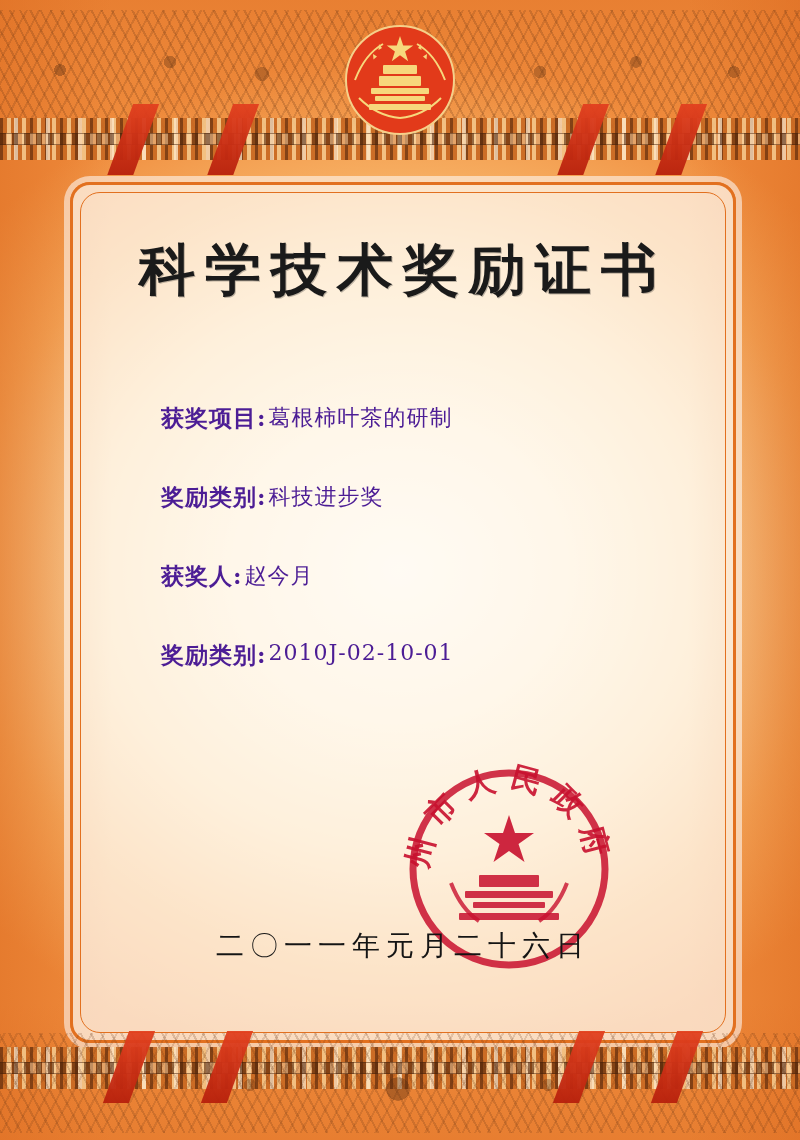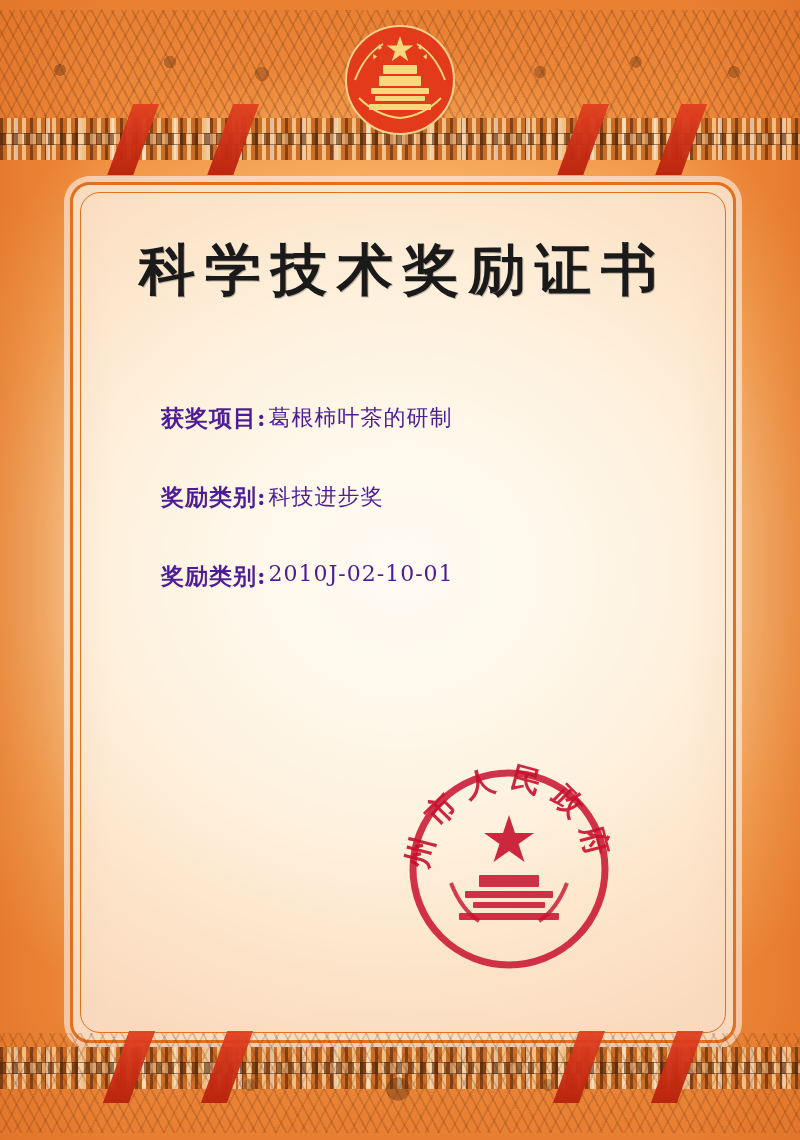--- a/index.html
+++ b/index.html
@@ -261,20 +261,24 @@
     <div class="fields">
       <div class="field-row">
         <span class="field-label">获奖项目:</span>
         <span class="field-value">葛根柿叶茶的研制</span>
       </div>
       <div class="field-row">
         <span class="field-label">奖励类别:</span>
         <span class="field-value">科技进步奖</span>
       </div>
       <div class="field-row">
+        <span class="field-label">获奖人:</span>
+        <span class="field-value">赵今月</span>
+      </div>
+      <div class="field-row">
         <span class="field-label">奖励类别:</span>
         <span class="field-value">2010J-02-10-01</span>
       </div>
     </div>
 
     <svg class="seal" viewBox="0 0 212 212">
       <defs>
         <path id="sealArc" d="M 26 106 A 80 80 0 1 1 186 106"></path>
       </defs>
       <circle cx="106" cy="106" r="96" fill="none" stroke="#c8102e" stroke-width="7" opacity="0.85"></circle>
@@ -287,20 +291,21 @@
         <rect x="70" y="139" width="72" height="6" rx="1"></rect>
         <rect x="56" y="150" width="100" height="7" rx="1"></rect>
         <rect x="76" y="112" width="60" height="12" rx="1"></rect>
       </g>
       <g stroke="#c8102e" stroke-width="4" fill="none" opacity="0.8">
         <path d="M48 120 q10 26 28 38"></path>
         <path d="M164 120 q-10 26 -28 38"></path>
       </g>
     </svg>
 
+    <div class="date-line">二〇一一年元月二十六日</div>
   </div>
 
   <div class="band band-bottom">
     <div class="band-strip"></div>
     <div class="floral"></div>
     <div class="ribbon" style="left:116px; top:6px;"></div>
     <div class="ribbon" style="left:214px; top:6px;"></div>
     <div class="ribbon" style="left:566px; top:6px;"></div>
     <div class="ribbon" style="left:664px; top:6px;"></div>
   </div>

